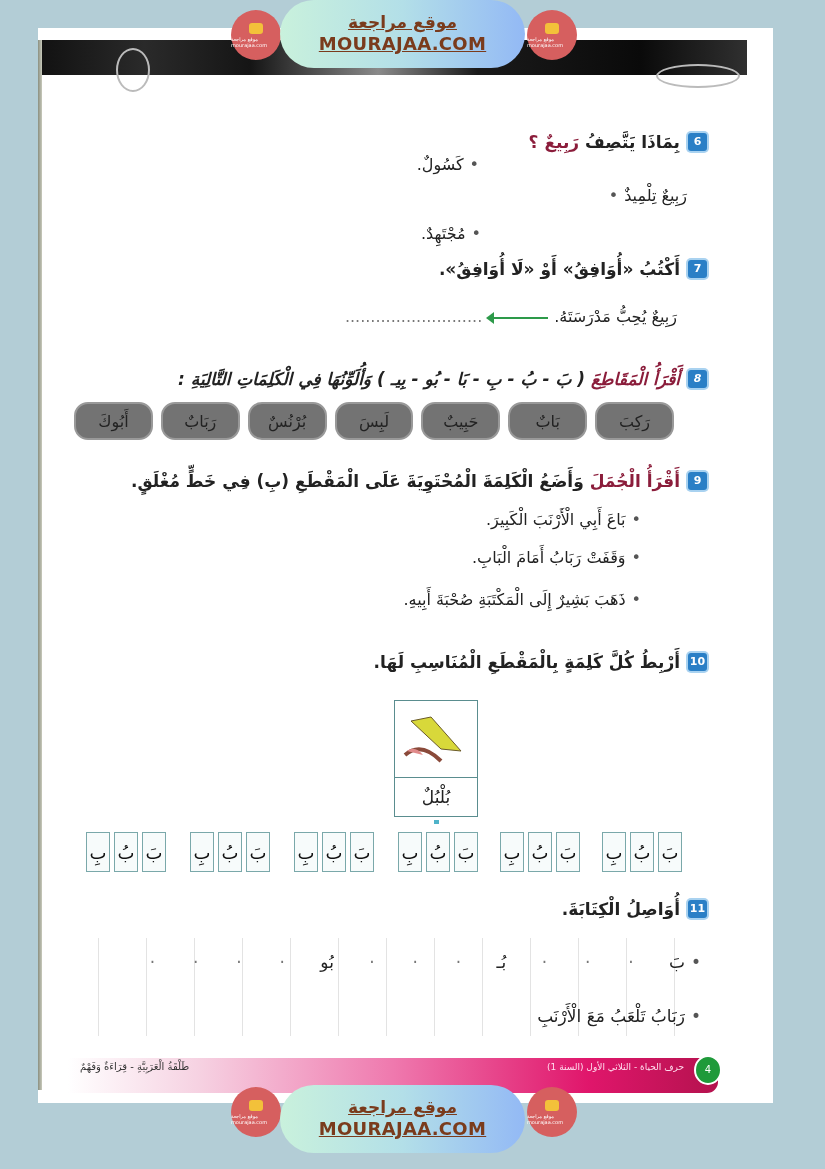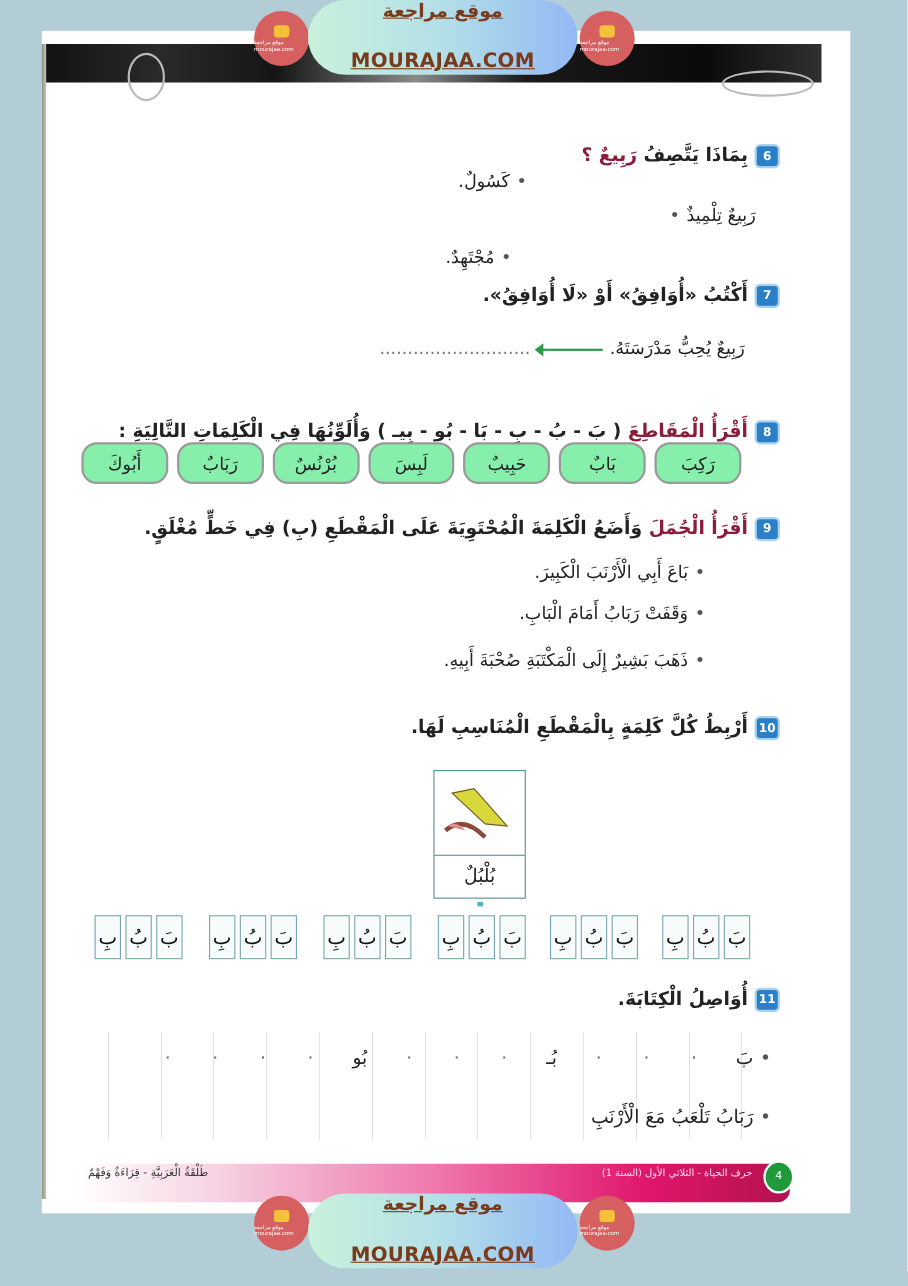--- a/index.html
+++ b/index.html
@@ -26,21 +26,21 @@
   }
   .top-band .arc { position:absolute; border:2px solid #bbb; border-radius:50%; }
   
   .wm { position:absolute; left:0; width:825px; height:70px; }
   .wm-top { top:0; }
   .wm-bot { top:1083px; }
   .wm-pill {
     position:absolute; left:280px; top:0; width:245px; height:68px;
     border-radius:34px;
     background:linear-gradient(90deg,#c9f1dc 0%,#b3dfe8 50%,#93b9f5 100%);
-    display:flex; flex-direction:column; align-items:center; justify-content:space-between;
+    display:flex; flex-direction:column; align-items:center; justify-content:center;
     text-align:center;
   }
   .wm-ar { color:#7a3b1c; font-weight:bold; font-size:17px; text-decoration:underline; line-height:20px; direction:rtl; }
   .wm-en { color:#7a3b1c; font-weight:bold; font-size:18px; text-decoration:underline; line-height:24px; letter-spacing:0.3px; }
   .wm-badge {
     position:absolute; top:10px; width:50px; height:50px; border-radius:50%;
     background:#d65f5f; display:flex; flex-direction:column; align-items:center; justify-content:center;
   }
   .wm-badge .book { width:14px; height:11px; background:#f3c13a; border-radius:3px; margin-bottom:2px; }
   .wm-badge .txt { font-size:5px; color:#fff; line-height:6px; }
@@ -55,21 +55,21 @@
   .q { font-size:17px; font-weight:bold; color:#222; vertical-align:middle; }
   .q .hl { color:#8b1d3b; }
   .line { position:absolute; direction:rtl; font-size:16px; color:#222; }
   .bullet { color:#555; margin:0 6px; }
   .dots { letter-spacing:1px; color:#777; }
   .arrow { display:inline-block; width:60px; height:2px; background:#2d9a4a; position:relative; vertical-align:middle; margin:0 6px; }
   .arrow::before { content:""; position:absolute; left:-2px; top:-5px; border:6px solid transparent; border-right:8px solid #2d9a4a; border-left:none; }
   
   .pills { position:absolute; left:74px; top:402px; width:600px; height:38px; display:flex; flex-direction:row-reverse; gap:8px; }
   .pill {
-    width:77px; height:34px; border:2px solid #999; border-radius:14px; background:#86efac;
+    width:77px; height:34px; border:2px solid #999; border-radius:14px; background:#737373;
     display:flex; align-items:center; justify-content:center; font-size:16px; color:#222;
   }
   
   .cards { position:absolute; left:80px; top:700px; width:602px; height:180px; }
   .card { position:absolute; top:0; width:84px; }
   .card .img {
     width:82px; height:76px; border:1px solid #5a8d8f; border-bottom:none; background:#fff;
     display:flex; align-items:center; justify-content:center;
   }
   .card .lbl {
@@ -111,30 +111,30 @@
     <div class="arc" style="left:618px;top:24px;width:80px;height:20px;"></div>
   </div>
 </div>
 <div class="scan-edge"></div>
 
 <div class="ex" style="right:118px;top:131px;">
   <span class="num">6</span><span class="q"><span>بِمَاذَا يَتَّصِفُ </span><span class="hl">رَبِيعٌ ؟</span></span>
 </div>
 <div class="line" style="right:340px;top:155px;"><span class="bullet">•</span><span>كَسُولٌ.</span></div>
 <div class="line" style="right:138px;top:186px;text-align:center;"><span>رَبِيعٌ تِلْمِيذٌ</span><span class="bullet">•</span></div>
-<div class="line" style="right:354px;top:224px;"><span class="bullet">•</span><span>مُجْتَهِدٌ.</span></div>
+<div class="line" style="right:338px;top:224px;"><span class="bullet">•</span><span>مُجْتَهِدٌ.</span></div>
 
 <div class="ex" style="right:118px;top:258px;">
   <span class="num">7</span><span class="q">أَكْتُبُ «أُوَافِقُ» أَوْ «لَا أُوَافِقُ».</span>
 </div>
 <div class="line" style="right:148px;top:307px;">
   <span>رَبِيعٌ يُحِبُّ مَدْرَسَتَهُ.</span><span class="arrow"></span><span class="dots">...........................</span>
 </div>
 
-<div class="ex" style="right:118px;top:382px;">
+<div class="ex" style="right:118px;top:368px;font-style:italic;">
   <span class="num">8</span><span class="q"><span class="hl">أَقْرَأُ الْمَقَاطِعَ</span><span> ( بَ - بُ - بِ - بَا - بُو - بِيـ ) وَأُلَوِّنُهَا فِي الْكَلِمَاتِ التَّالِيَةِ :</span></span>
 </div>
 <div class="pills">
   <div class="pill">رَكِبَ</div>
   <div class="pill">بَابٌ</div>
   <div class="pill">حَبِيبٌ</div>
   <div class="pill">لَبِسَ</div>
   <div class="pill">بُرْنُسٌ</div>
   <div class="pill">رَبَابٌ</div>
   <div class="pill">أَبُوكَ</div>

